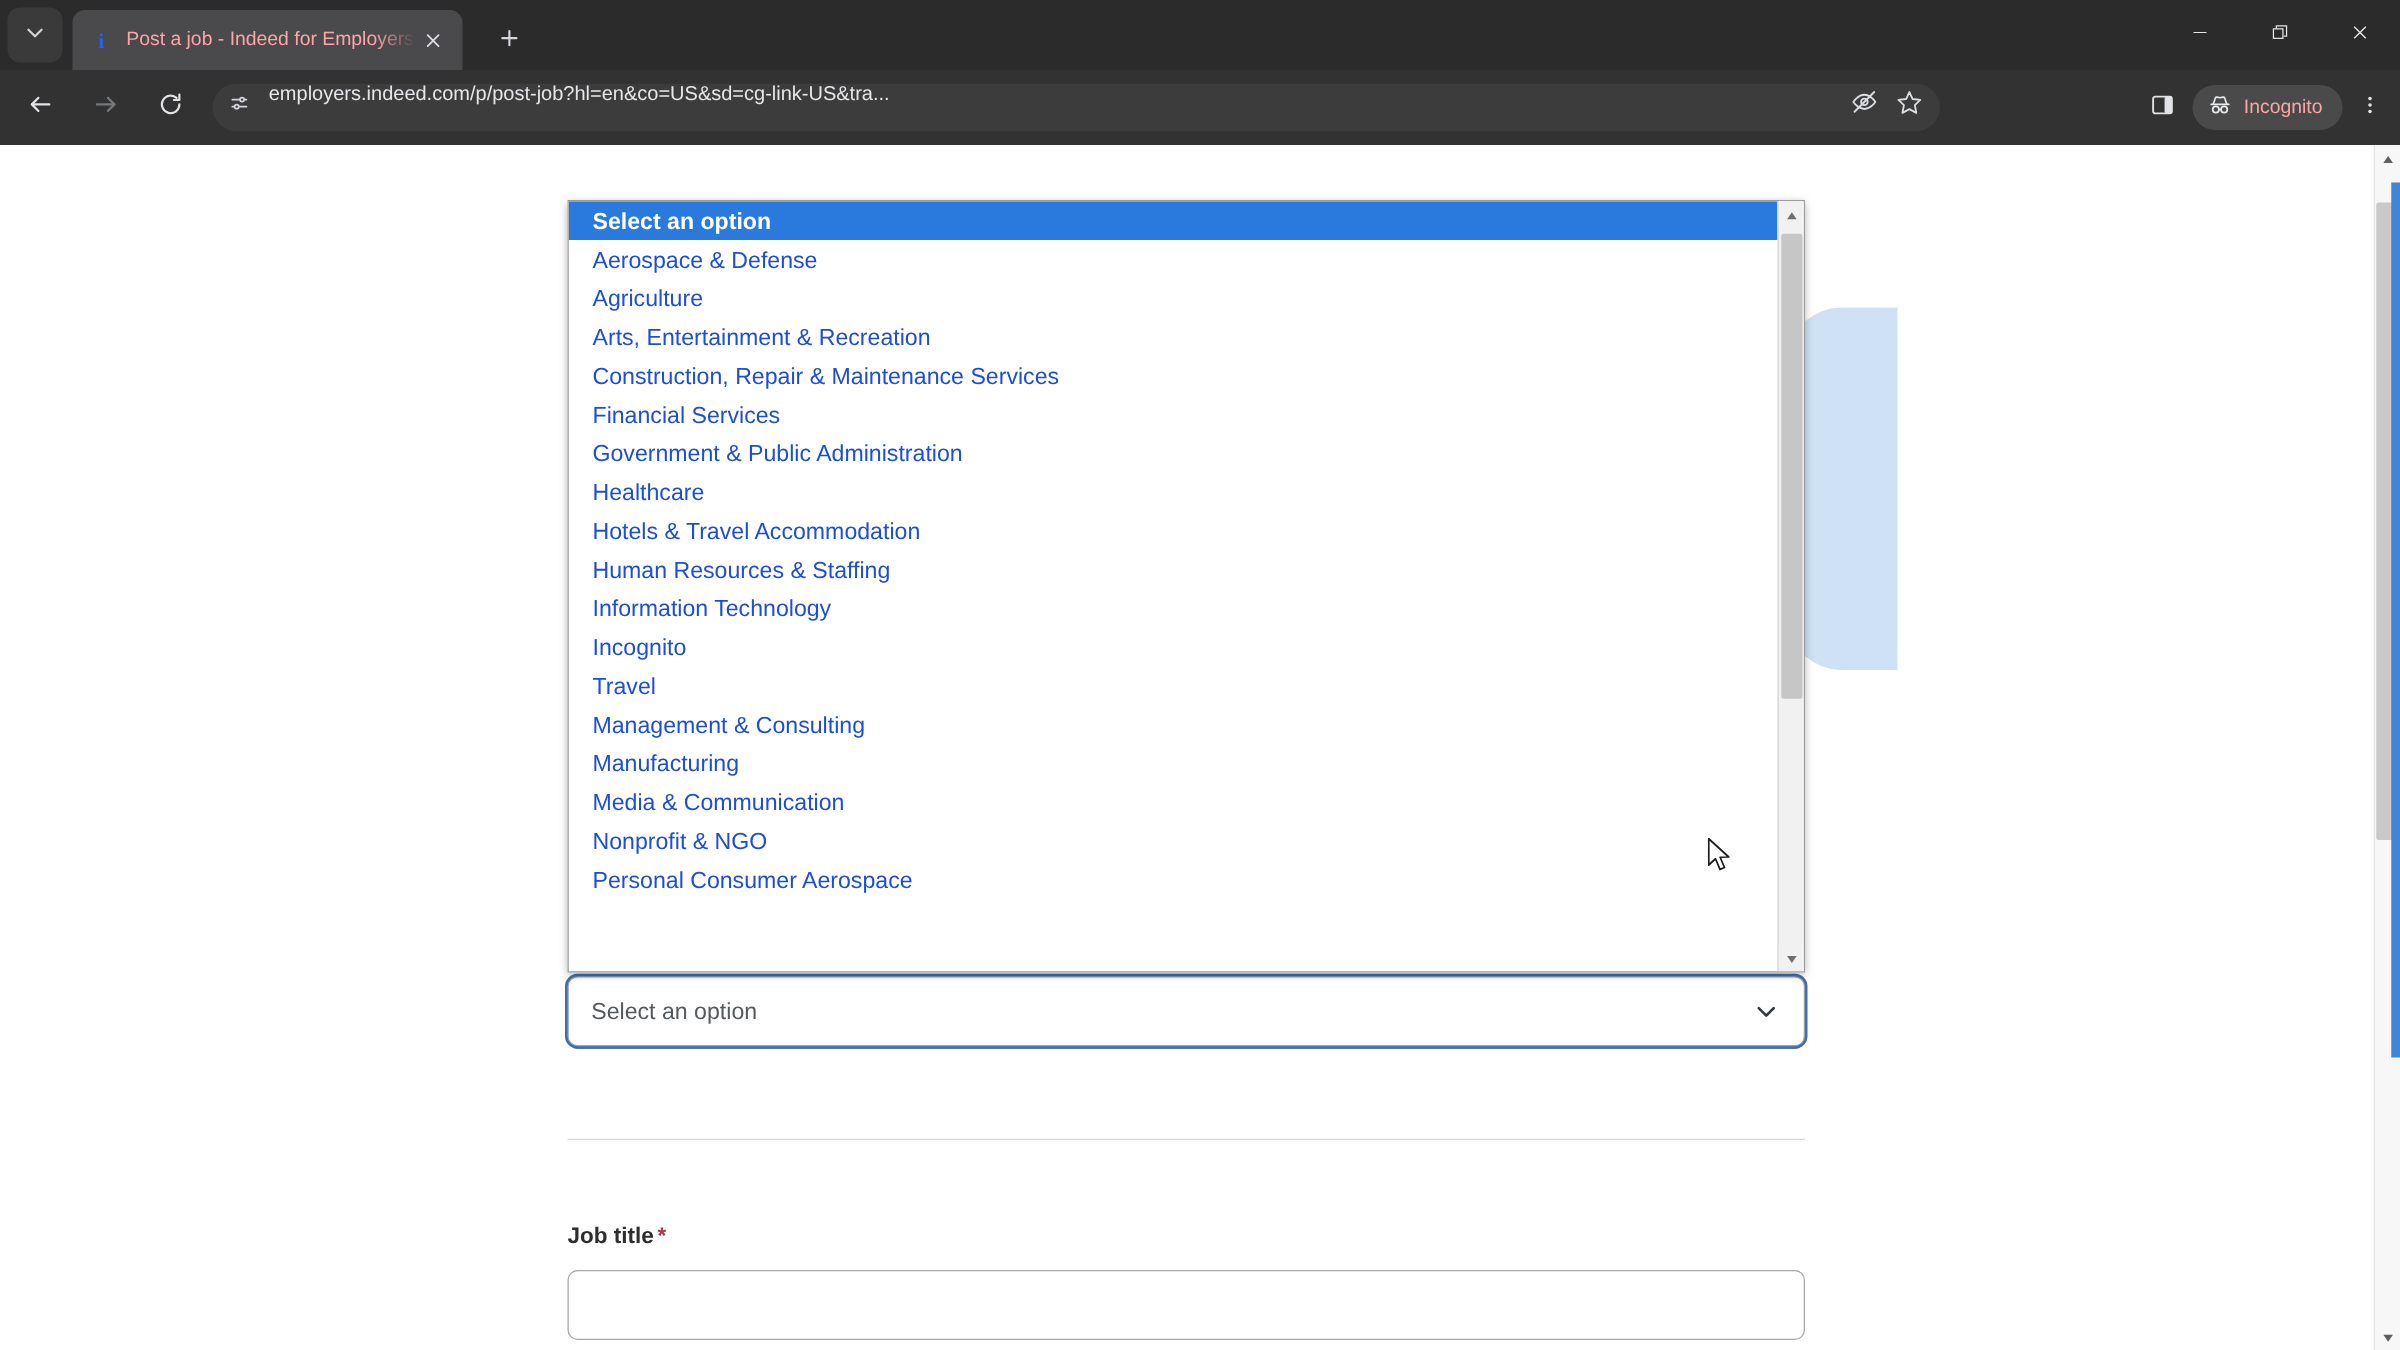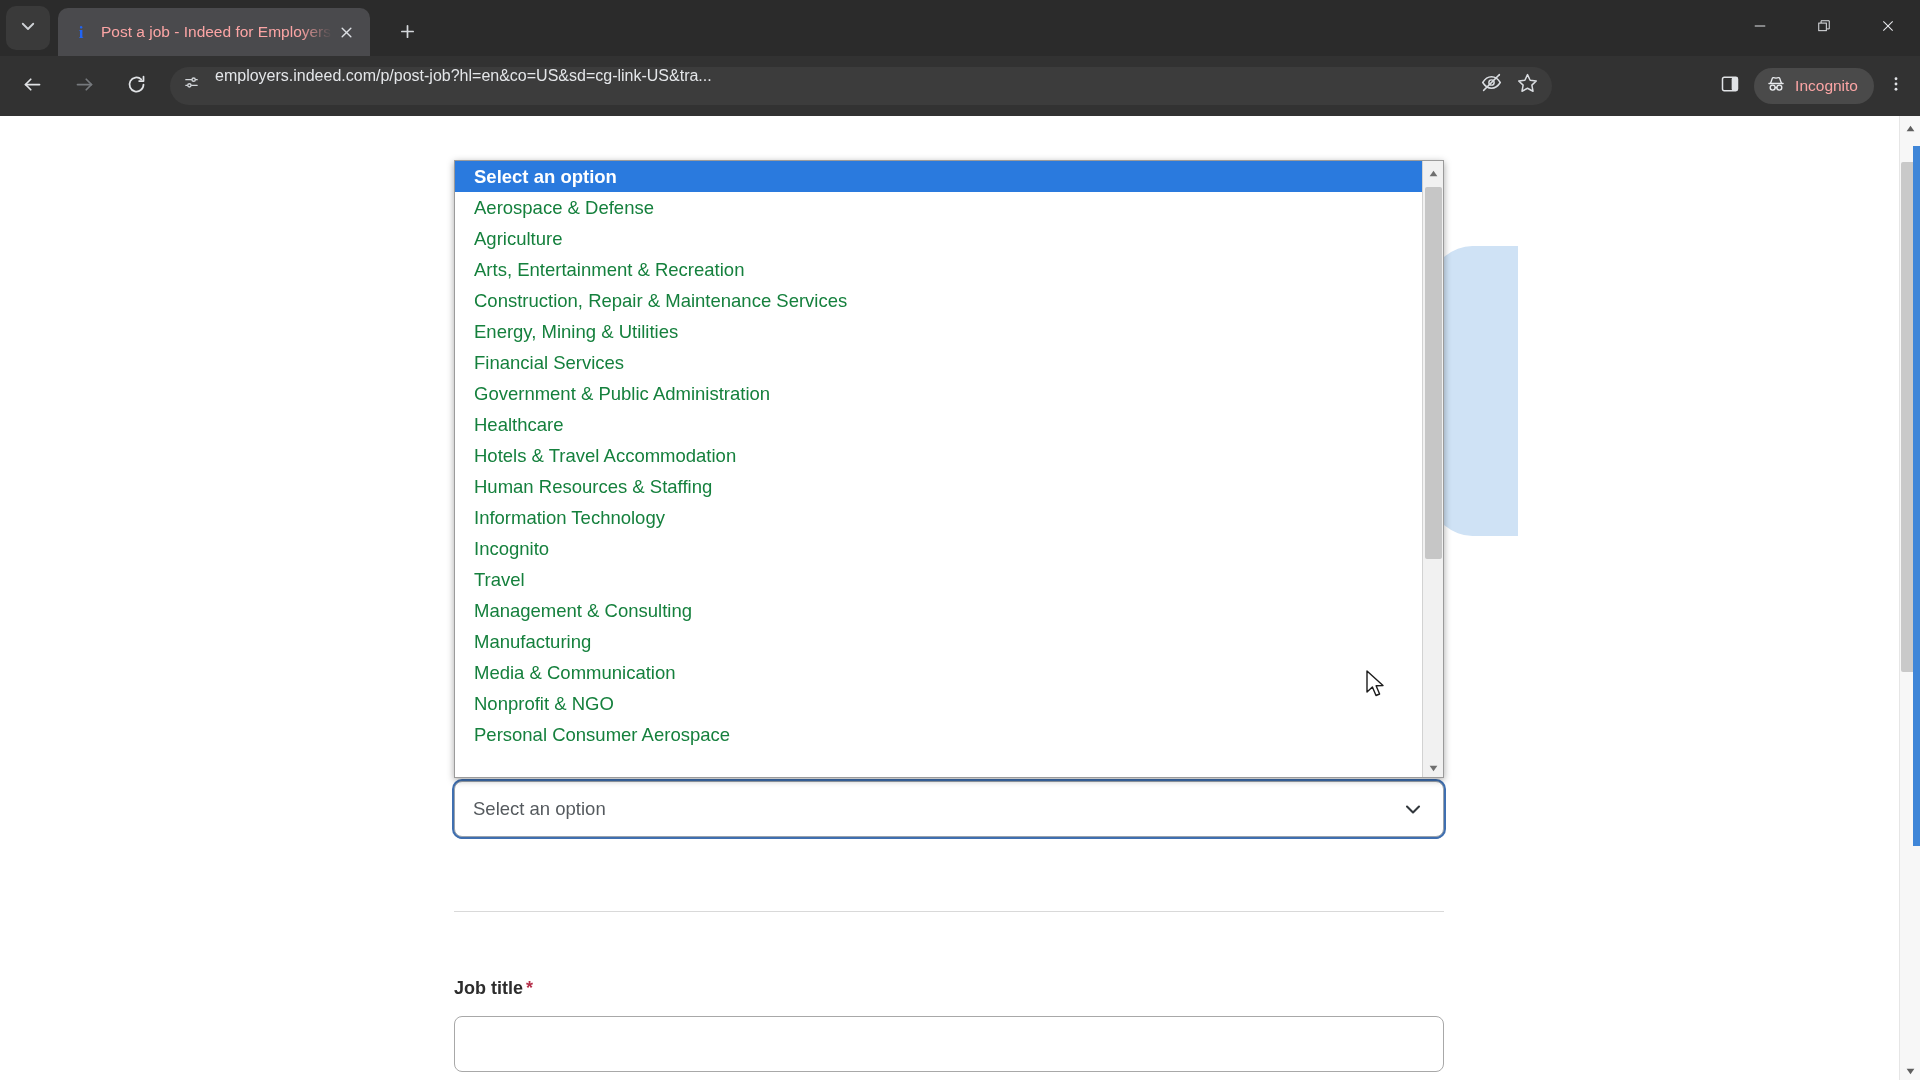--- a/index.html
+++ b/index.html
@@ -154,21 +154,21 @@
   
   .dropdown {
     position:absolute; left:454px; top:44px; width:990px; height:618px;
     background:#ffffff; border:1px solid #9b9b9b;
     box-shadow:0 2px 7px rgba(0,0,0,.35);
     display:flex; overflow:hidden; z-index:40;
   }
   .dd-list { flex:1 1 auto; padding:0; }
   .dd-item {
     height:31px; line-height:31px; padding:0 0 0 19px;
-    font-size:18.5px; color:#15803d; white-space:nowrap; overflow:hidden;
+    font-size:18.5px; color:#1d4ed8; white-space:nowrap; overflow:hidden;
   }
   .dd-item.selected { background:#2a7ade; color:#ffffff; font-weight:700; }
 
   
   .dd-scroll {
     flex:0 0 21px; width:21px; background:#f1f1f1;
     border-left:1px solid #d2d2d2; position:relative;
   }
   .dd-arrow {
     position:absolute; left:0; width:21px; height:21px;
@@ -381,21 +381,20 @@
       <input class="text-input" style="margin-top: 16px;" type="text" value="">
     </div>
 
     <div class="dropdown">
       <div class="dd-list" id="dd-list">
           <div class="dd-item selected">Select an option</div>
           <div class="dd-item">Aerospace &amp; Defense</div>
           <div class="dd-item">Agriculture</div>
           <div class="dd-item">Arts, Entertainment &amp; Recreation</div>
           <div class="dd-item">Construction, Repair &amp; Maintenance Services</div>
-          <div class="dd-item">Energy, Mining &amp; Utilities</div>
           <div class="dd-item">Financial Services</div>
           <div class="dd-item">Government &amp; Public Administration</div>
           <div class="dd-item">Healthcare</div>
           <div class="dd-item">Hotels &amp; Travel Accommodation</div>
           <div class="dd-item">Human Resources &amp; Staffing</div>
           <div class="dd-item">Information Technology</div>
           <div class="dd-item">Incognito</div>
           <div class="dd-item">Travel</div>
           <div class="dd-item">Management &amp; Consulting</div>
           <div class="dd-item">Manufacturing</div>

